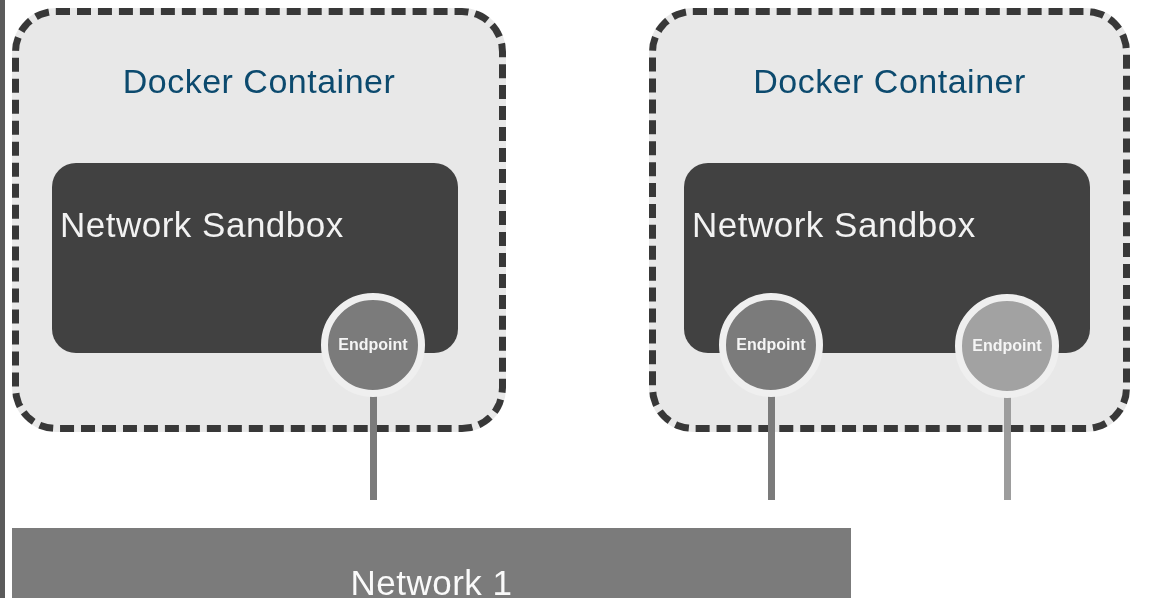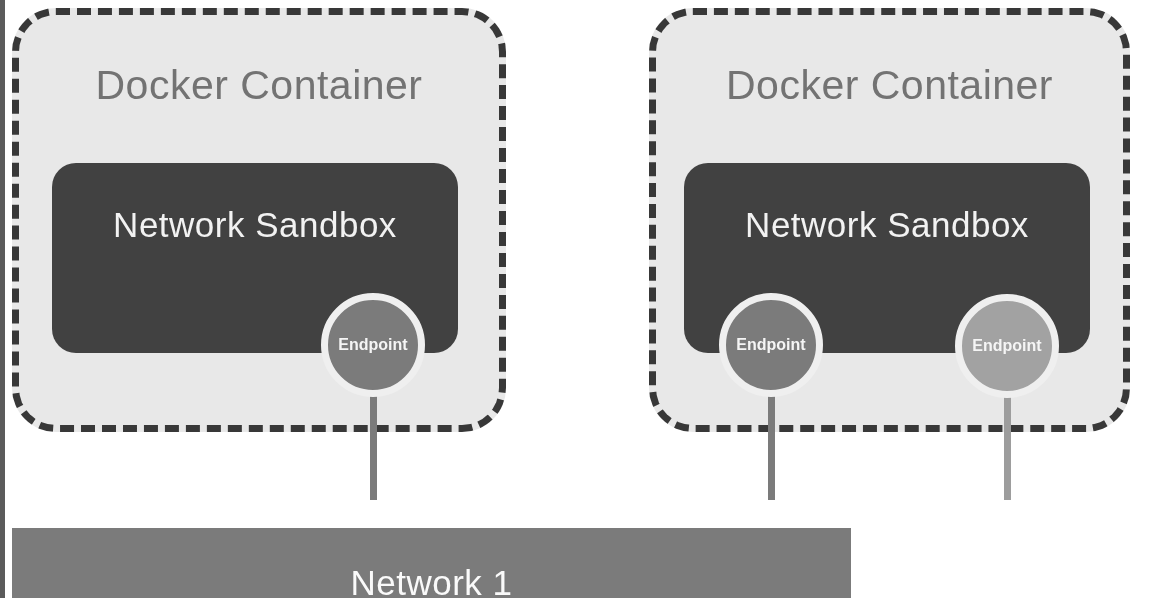--- a/index.html
+++ b/index.html
@@ -29,41 +29,42 @@
     background: #e8e8e8;
     border: 7px dashed #383838;
     border-radius: 44px;
     z-index: 1;
   }
   .dcontainer.c1 { left: 12px;  width: 494px; }
   .dcontainer.c2 { left: 649px; width: 481px; }
   .dlabel {
     margin-top: 47px;
     text-align: center;
-    font-size: 41px;
-    color: #737373;
+    font-size: 34px;
+    color: #0c4a6e;
     letter-spacing: 0.5px;
   }
   .sandbox {
     position: absolute;
     top: 163px;
     width: 406px;
     height: 190px;
     background: #414141;
     border-radius: 24px;
     z-index: 3;
   }
   .sandbox.s1 { left: 52px; }
   .sandbox.s2 { left: 684px; }
   .slabel {
     margin-top: 42px;
-    text-align: center;
+    text-align: left;
     font-size: 35px;
     color: #f2f2f2;
     letter-spacing: 0.5px;
+    padding-left: 8px;
   }
   .connector {
     position: absolute;
     top: 393px;
     width: 7px;
     height: 107px;
     z-index: 2;
   }
   .connector.l1 { left: 370px;  background: #7b7b7b; }
   .connector.l2 { left: 768px;  background: #7b7b7b; }

